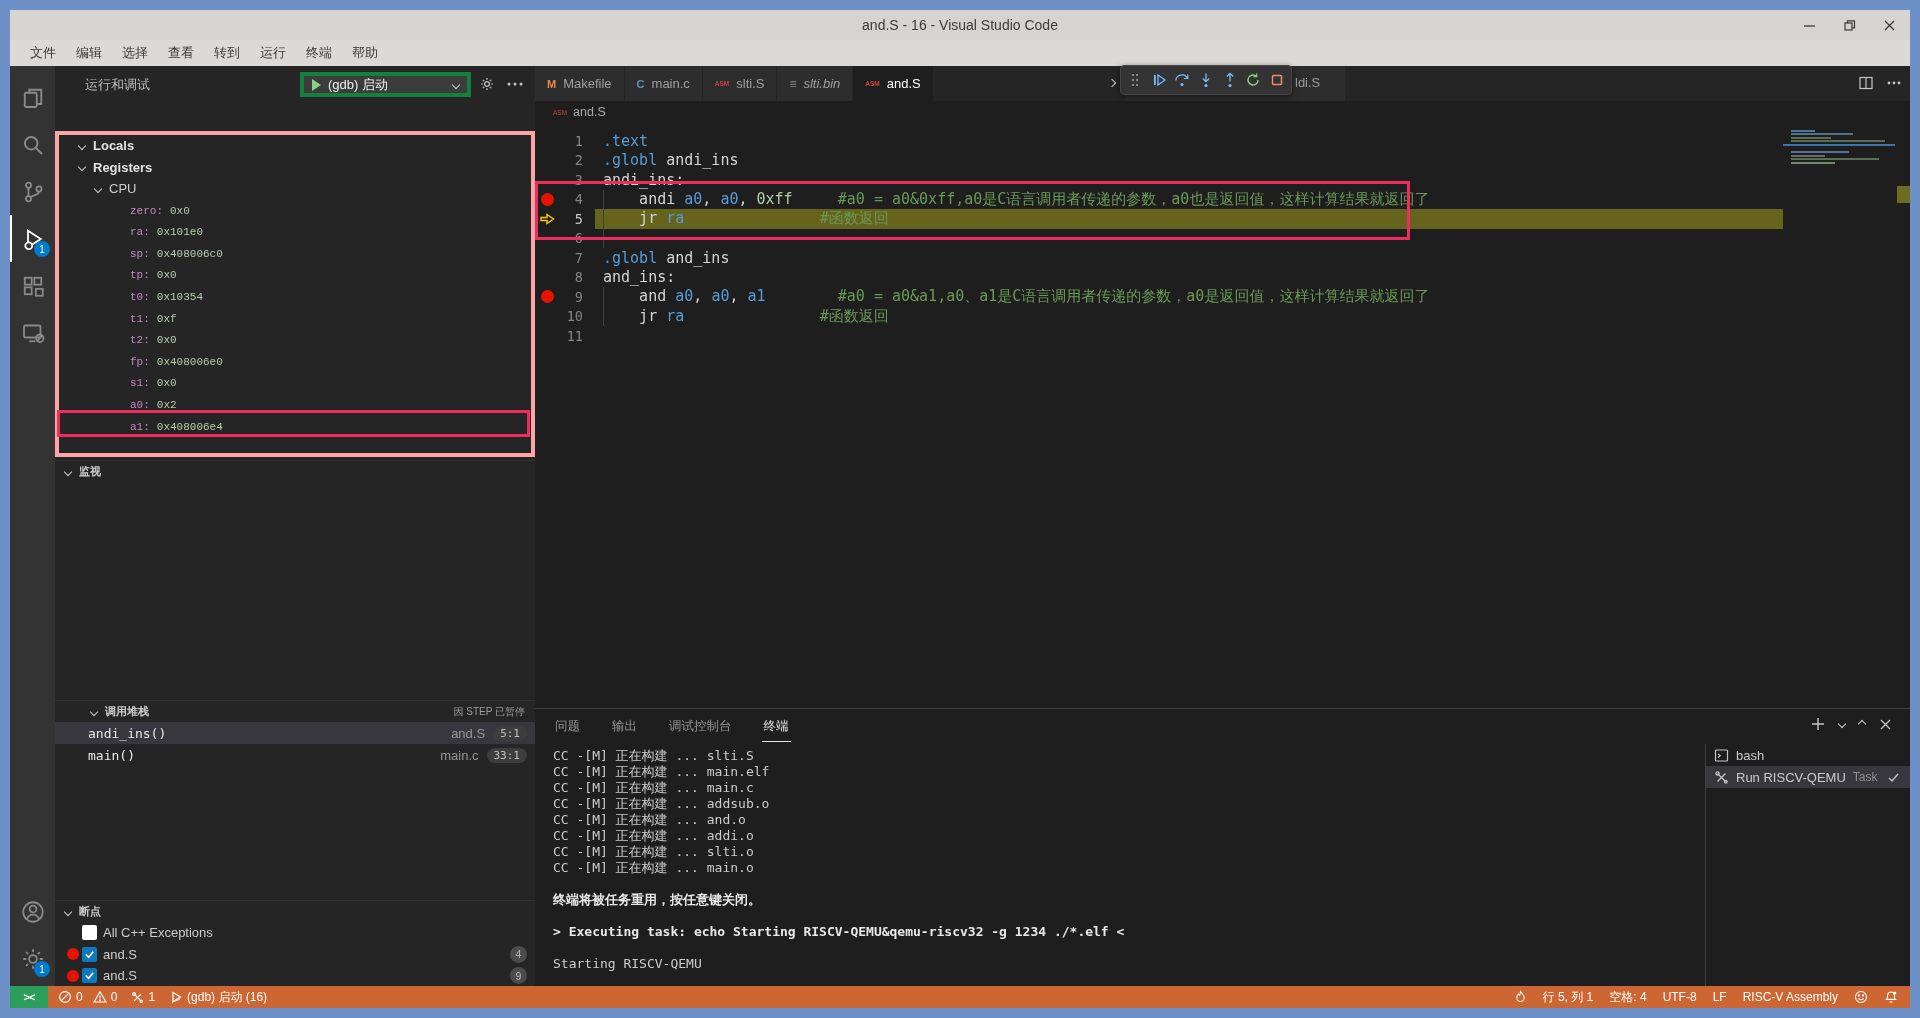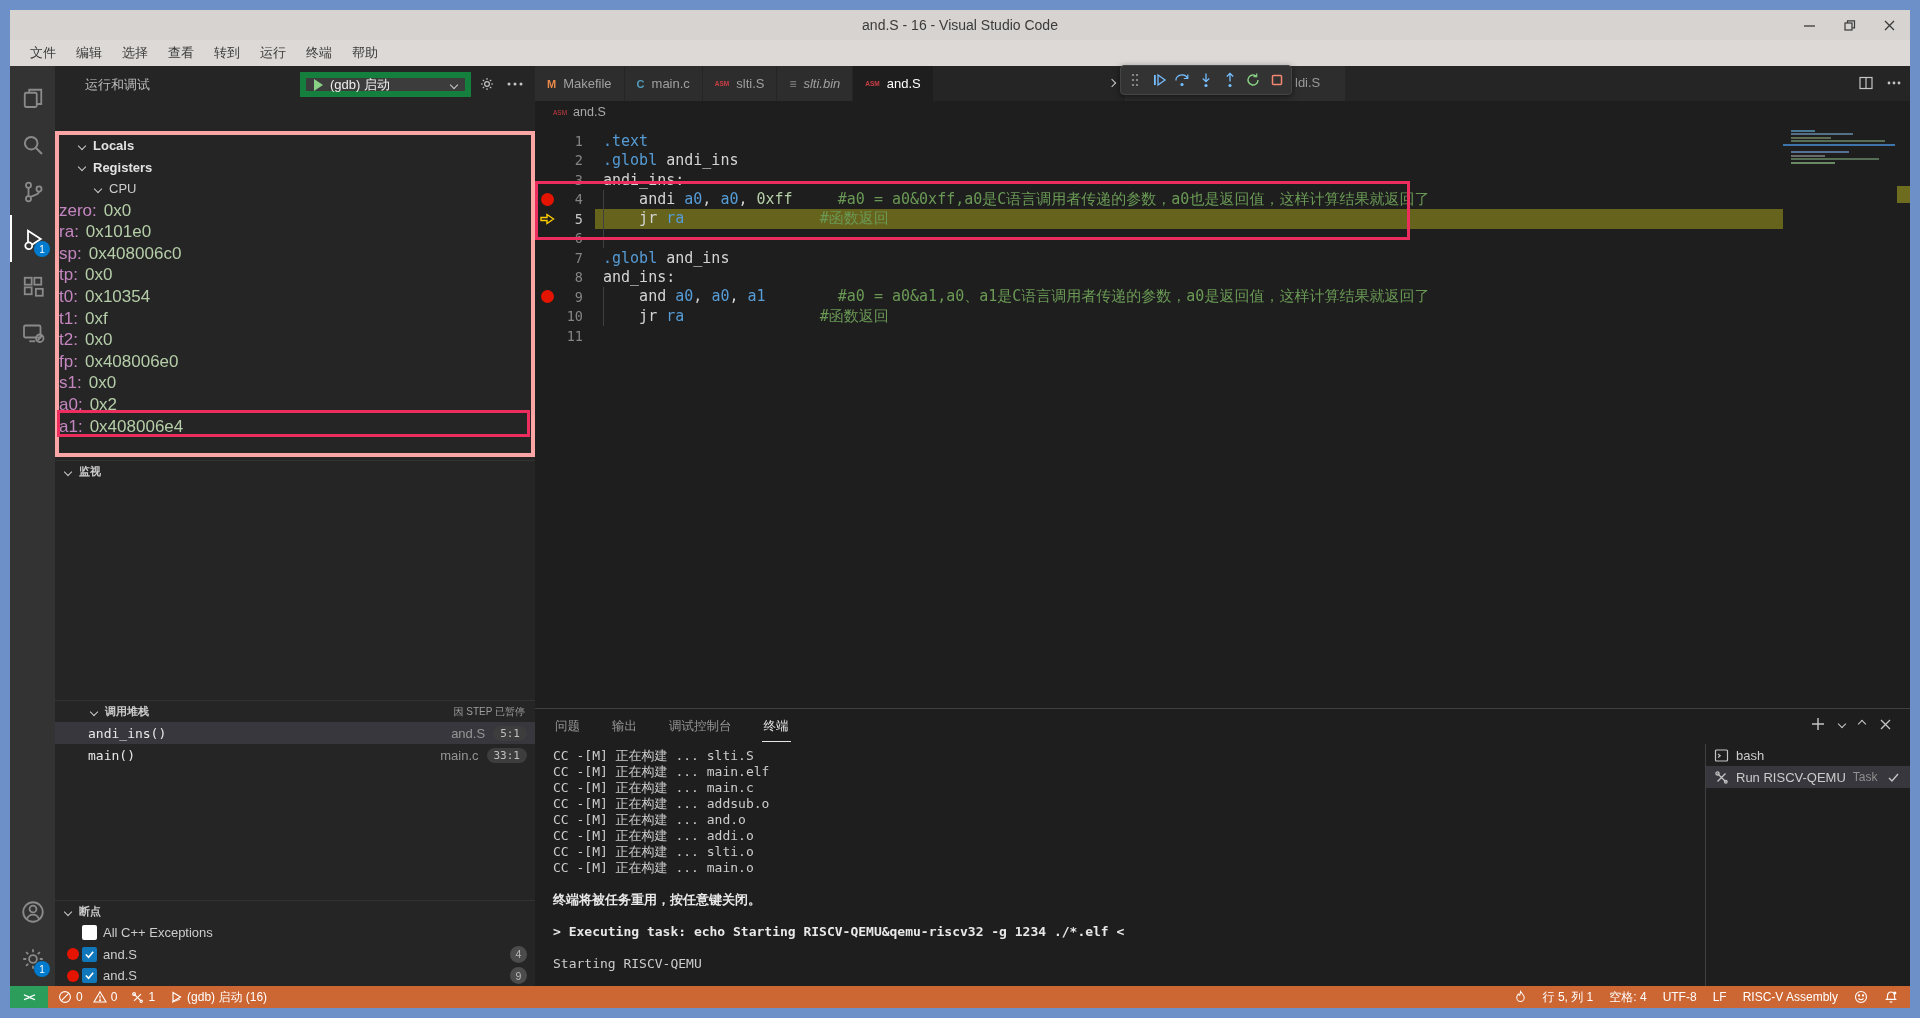--- a/index.html
+++ b/index.html
@@ -17,37 +17,37 @@
   .content { flex:1; display:flex; min-height:0; }
   .activitybar { width:45px; background:#333333; flex:none; display:flex; flex-direction:column; padding-top:8px; position:relative; }
   .ab-slot { height:47px; display:flex; align-items:center; justify-content:center; position:relative; }
   .ab-slot.active { border-left:2px solid #ffffff; }
   .ab-badge { position:absolute; right:5px; bottom:5px; width:16px; height:16px; border-radius:50%; background:#007acc; color:#fff; font-size:10px; display:flex; align-items:center; justify-content:center; }
   .ab-bottom { position:absolute; bottom:4px; left:0; width:45px; }
   
   .sidebar { width:480px; background:#252526; flex:none; position:relative; color:#cccccc; overflow:hidden; }
   .sb-header { position:absolute; left:0; top:0; width:480px; height:36px; }
   .sb-title { position:absolute; left:30px; top:10px; font-size:13px; color:#bbbbbb; }
-  .launch-box { position:absolute; left:245px; top:6px; width:171px; height:25px; background:#3c3c3c; border:6px solid #15803d; display:flex; align-items:center; padding:0 8px; gap:7px;justify-content:flex-end; }
+  .launch-box { position:absolute; left:245px; top:6px; width:171px; height:25px; background:#3c3c3c; border:4px solid #15803d; display:flex; align-items:center; padding:0 8px; gap:7px;justify-content:flex-end; }
   .launch-label { font-size:13px; color:#eeeeee; flex:1; }
   .play-tri { width:0; height:0; border-left:9px solid #89d185; border-top:6px solid transparent; border-bottom:6px solid transparent; }
   .chv { display:inline-block; width:6px; height:6px; border-right:1.4px solid #cccccc; border-bottom:1.4px solid #cccccc; transform:rotate(45deg); }
   .chv.up { transform:rotate(-135deg); }
   .chv.right { transform:rotate(-45deg); }
   .sb-gear { position:absolute; left:424px; top:10px; }
   .sb-dots { position:absolute; left:452px; top:16px; }
   .sect-header { position:absolute; left:0; width:480px; height:22px; display:flex; align-items:center; gap:8px; padding-left:10px; font-size:11px; font-weight:bold; color:#cbcbcb; border-top:1px solid rgba(128,128,128,0.15); }
   .var-header { top:42px; height:24px; border-top:none; }
   .collapse-icon { position:absolute; right:14px; top:4px; }
   .var-tree { position:absolute; left:0; top:65px; width:480px; height:326px; border:4px solid #fca5a5; overflow:hidden; }
   .trow { height:21.6px; display:flex; align-items:center; font-size:13px; }
   .trow .tchv { margin-right:8px; flex:none; width:6px; height:6px; border-right:1.3px solid #ccc; border-bottom:1.3px solid #ccc; transform:rotate(45deg); }
   .t1 { padding-left:20px; font-weight:bold; color:#e2e2e2; }
   .t2 { padding-left:36px; color:#cccccc; }
-  .t3 { font-family:Liberation Sans, sans-serif; font-size:17px; }
+  .t3 { padding-left:71px; font-family:Liberation Mono, monospace; font-size:11px; }
   .rname { color:#c586c0; }
   .rname::after { content:":"; color:#c586c0; margin-right:7px; }
   .rval { color:#b5cea8; }
   .watch-header { top:394px; }
   .cs-header { top:634px; justify-content:flex-start;padding-left:36px; }
   .cs-status { position:absolute; right:10px; font-size:10px; font-weight:normal; color:#9d9d9d; }
   .cs-row { position:absolute; left:0; width:480px; height:22px; display:flex; align-items:center; font-size:13px; }
   .cs-row.sel { background:#37373d; }
   .cs-fn { margin-left:33px; color:#e8e8e8; font-family:"DejaVu Sans Mono",monospace; flex:1; }
   .cs-file { color:#969696; margin-right:8px; }

